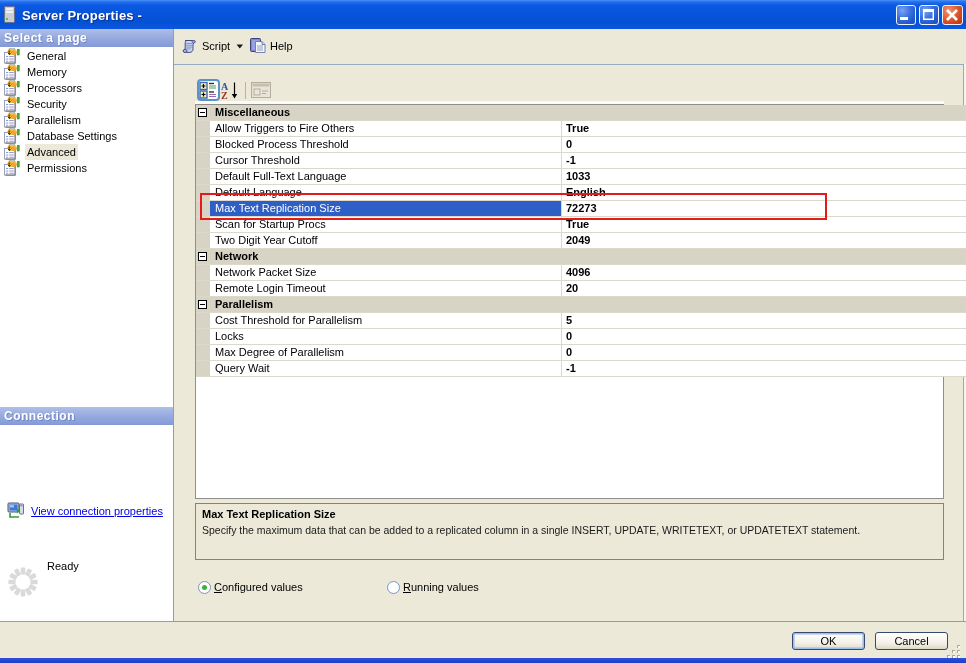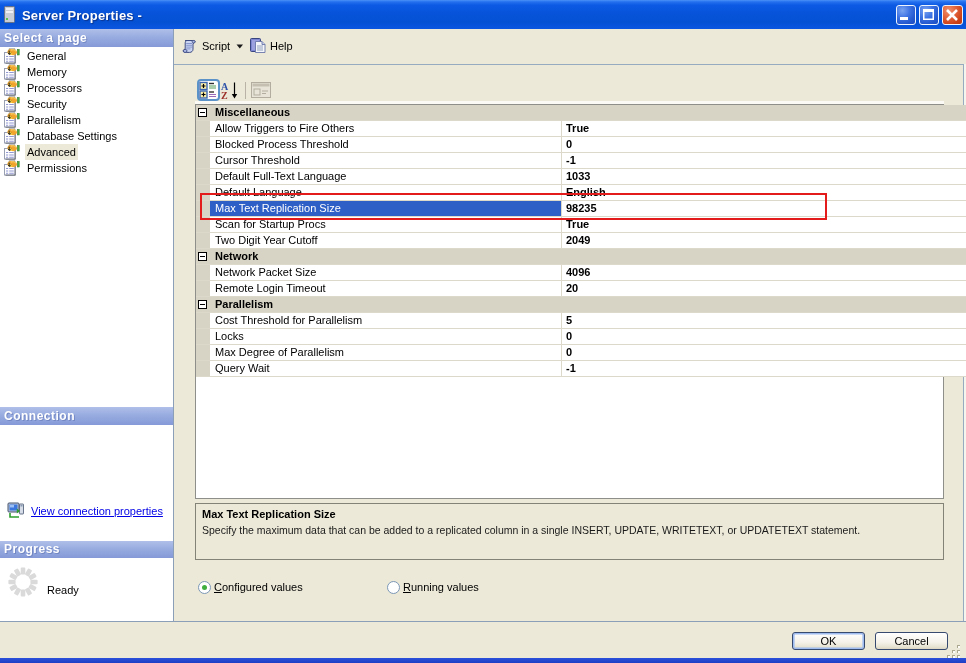--- a/index.html
+++ b/index.html
@@ -219,21 +219,20 @@
           <path d="M3.8 5.4 l2 -2 l1.7 1.6 l-2 2.1 z" fill="#2a2a1a"></path>
           <circle cx="6.3" cy="4.7" r="0.75" fill="#f8e048"></circle>
           <circle cx="7.6" cy="6" r="0.75" fill="#f8e048"></circle>
           <circle cx="5.1" cy="3.3" r="0.75" fill="#3a3a22"></circle>
           <rect x="13.3" y="1.4" width="1.9" height="5.6" fill="#4aae3c" stroke="#2a7020" stroke-width="0.5"></rect>
         </svg>
         <span class="lbl">Permissions</span>
       </div>
     </div>
   <div class="shead" style="top:407px;">Connection</div>
-  <div class="shead" style="top:541px;height:17px;line-height:17px;">Progress</div>
 
   <svg class="abs" style="left:7px;top:502px" width="18" height="18" viewBox="0 0 18 18">
     <rect x="1" y="1" width="11" height="9" rx="1" fill="#b8c4d8" stroke="#47556e"></rect>
     <rect x="2.5" y="2.5" width="8" height="6" fill="#3b77dd"></rect>
     <rect x="3" y="3" width="4" height="2.5" fill="#9cc0f4"></rect>
     <rect x="12.5" y="2" width="4" height="10" rx="0.5" fill="#d6dce8" stroke="#47556e" stroke-width="0.8"></rect>
     <rect x="13.5" y="3" width="2" height="1.5" fill="#8898b0"></rect>
     <path d="M3 11 v4 h9" fill="none" stroke="#2e9e2e" stroke-width="1.6"></path>
     <path d="M11 12 l4 3 l-4 3 z" fill="#2e9e2e" transform="translate(1,-3) scale(0.8)"></path>
   </svg>
@@ -250,21 +249,21 @@
         <rect x="-2.3" y="-14.6" width="4.6" height="7.2" rx="1" transform="rotate(150)"></rect>
         <rect x="-2.3" y="-14.6" width="4.6" height="7.2" rx="1" transform="rotate(180)"></rect>
         <rect x="-2.3" y="-14.6" width="4.6" height="7.2" rx="1" transform="rotate(210)"></rect>
         <rect x="-2.3" y="-14.6" width="4.6" height="7.2" rx="1" transform="rotate(240)"></rect>
         <rect x="-2.3" y="-14.6" width="4.6" height="7.2" rx="1" transform="rotate(270)"></rect>
         <rect x="-2.3" y="-14.6" width="4.6" height="7.2" rx="1" transform="rotate(300)"></rect>
         <rect x="-2.3" y="-14.6" width="4.6" height="7.2" rx="1" transform="rotate(330)"></rect>
       </g>
     </g>
   </svg>
-  <div class="abs" style="left:47px;top:584px;font-size:11px;">Ready</div>
+  <div class="abs" style="left:47px;top:560px;font-size:11px;">Ready</div>
 
   <div id="rightpanel"></div>
   <div id="tb-sep"></div>
   <div id="right-border"></div>
   <div id="right-light"></div>
 
   <svg class="abs" style="left:181px;top:38px" width="17" height="17" viewBox="0 0 17 17">
     <path d="M4.2 2.5 h8.6 c1.4 0 1.8 1.6 0.6 2.3 l-1.4 0.8 v5.6 c0 1.9 -1.5 3.2 -3.3 3.2 H4 c-1.7 0 -2.3 -1.7 -1 -2.7 l1.2 -0.9 V4.8 c0 -1.3 0.9 -2.3 2 -2.3 z" fill="#ccd6f2" stroke="#3f4c82" stroke-width="1"></path>
     <ellipse cx="4.1" cy="12.9" rx="1.9" ry="1.5" fill="#aebce6" stroke="#3f4c82" stroke-width="0.9"></ellipse>
     <ellipse cx="12.6" cy="3.7" rx="1.5" ry="1.2" fill="#aebce6" stroke="#3f4c82" stroke-width="0.8"></ellipse>
@@ -346,21 +345,21 @@
         <div class="ind"></div>
         <span class="nm">Default Language</span>
         <div class="vsep"></div>
         <span class="val">English</span>
       </div>
       <div class="grow gitem" style="top: 96px;">
         <div class="ind"></div>
         <div class="gsel"></div>
         <span class="nm" style="color:#fff;z-index:2">Max Text Replication Size</span>
         <div class="vsep"></div>
-        <span class="val">98235</span>
+        <span class="val">72273</span>
       </div>
       <div class="grow gitem" style="top: 112px;">
         <div class="ind"></div>
         <span class="nm">Scan for Startup Procs</span>
         <div class="vsep"></div>
         <span class="val">True</span>
       </div>
       <div class="grow gitem" style="top: 128px;">
         <div class="ind"></div>
         <span class="nm">Two Digit Year Cutoff</span>

